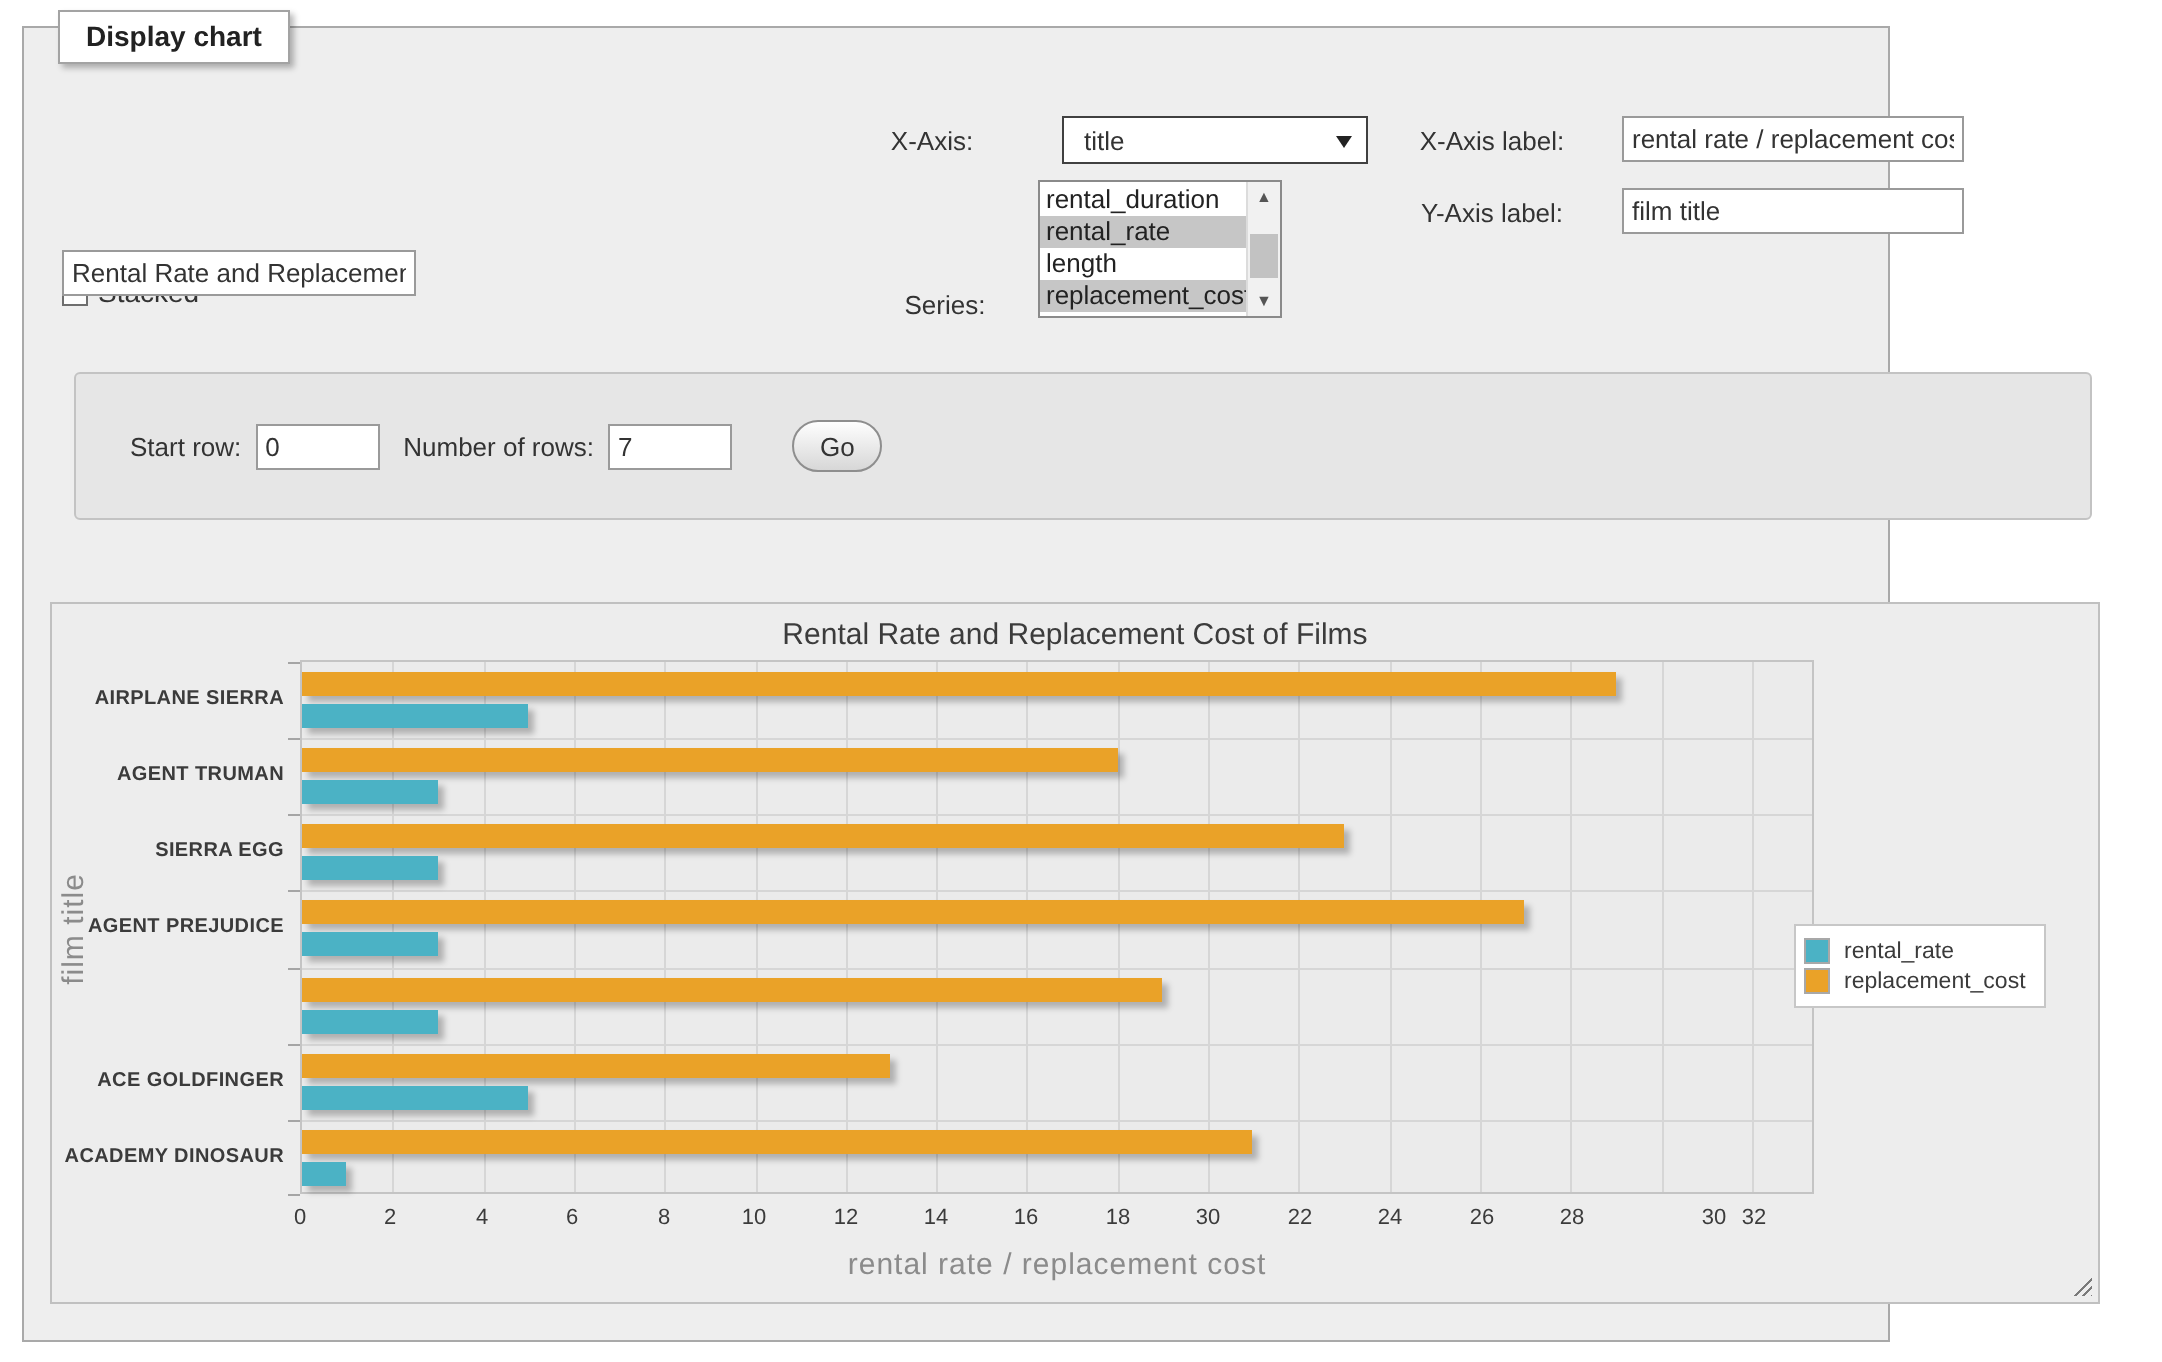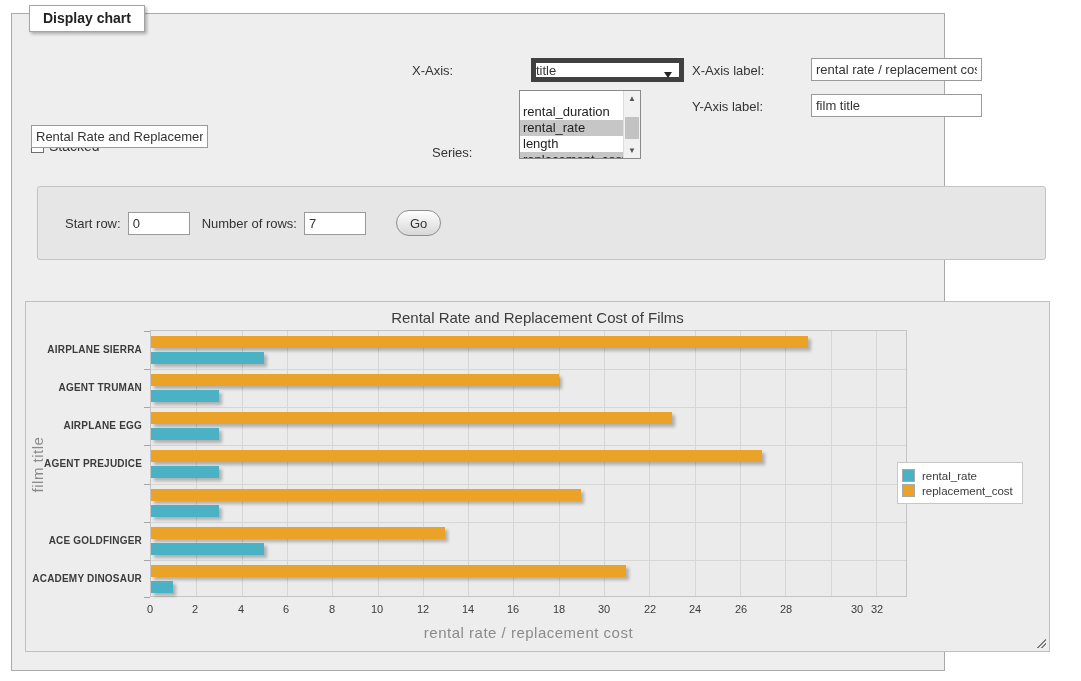--- a/index.html
+++ b/index.html
@@ -9,44 +9,44 @@
 
   
   .fieldset { position:absolute; left:11px; top:13px; width:934px; height:658px;
     background:#eeeeee; border:1px solid #a9a9a9; }
   .legendbox { position:absolute; left:17px; top:-9px; background:#ffffff;
     border:1px solid #a3a3a3; padding:4px 13px 5px 13px; font-size:14px;
     font-weight:bold; color:#222; box-shadow:2px 2px 3px rgba(0,0,0,0.28); }
 
   
   .lbl { position:absolute; font-size:13px; color:#333; }
-  .rightlbl { text-align:left; }
+  .rightlbl { text-align:center; }
   .radio-row { position:absolute; left:19px; top:45px; display:flex; align-items:center; font-size:13px; color:#333; }
   .radio-item { display:flex; align-items:center; margin-right:9px; }
   .radio-circ { width:13px; height:13px; border:1px solid #6e6e6e; border-radius:50%;
     background:#fdfdfd; margin-right:4px; position:relative; flex:0 0 auto; }
   .radio-circ.checked::after { content:""; position:absolute; left:3px; top:3px;
     width:5px; height:5px; border-radius:50%; background:#3a3a3a; }
   .check-row { position:absolute; left:19px; top:76px; display:flex; align-items:center; font-size:14px; color:#333;margin-top:48px; }
   .check-box { width:13px; height:13px; border:1px solid #6e6e6e; background:#fdfdfd; margin-right:5px; }
 
   .tinput { position:absolute; border:1px solid #9a9a9a; background:#ffffff;
     font-size:13px; color:#333; padding:0 4px; height:23px;
     font-family:"Liberation Sans", sans-serif; }
 
   .fakeselect { position:absolute; left:519px; top:44px; width:153px; height:24px;
-    background:#ffffff; border:5px solid #404040; font-size:13px; color:#333;
-    display:flex; align-items:center; padding-left:0; cursor:default; }
+    background:#ffffff; border:1px solid #404040; font-size:13px; color:#333;
+    display:flex; align-items:center; padding-left:10px; cursor:default; }
   .fakeselect .arrow { position:absolute; right:7px; top:9px; width:0; height:0;
     border-left:4px solid transparent; border-right:4px solid transparent;
     border-top:6px solid #222; }
 
   .serieslist { position:absolute; left:507px; top:76px; width:122px; height:69px;
     background:#ffffff; border:1px solid #8a8a8a; display:flex; }
-  .serieslist .opts { flex:1 1 auto; overflow:hidden; padding-top:13px; }
+  .serieslist .opts { flex:1 1 auto; overflow:hidden; padding-top:1px; }
   .serieslist .opt { font-size:13px; color:#222; padding:0 3px; height:16px; line-height:16px; white-space:nowrap; }
   .serieslist .opt.sel { background:#c6c6c6; }
   .sb { flex:0 0 17px; background:#f1f1f1; border-left:1px solid #dcdcdc; position:relative; }
   .sb .btn { position:absolute; left:0; width:16px; height:15px; background:#f1f1f1;
     display:flex; align-items:center; justify-content:center; font-size:8px; color:#555; }
   .sb .btn.up { top:0; } .sb .btn.dn { bottom:0; }
   .sb .thumb { position:absolute; left:1px; top:26px; width:14px; height:22px; background:#c2c2c2; }
 
   
   .gopanel { position:absolute; left:25px; top:172px; width:1009px; height:74px;
@@ -134,21 +134,21 @@
     <input class="tinput ginput" value="7" style="">
     <button class="gobtn">Go</button>
   </div>
 
   <div class="chartpanel">
     <div class="ctitle">Rental Rate and Replacement Cost of Films</div>
     <div class="yaxislabel">film title</div>
     <div class="ycats" id="ycats">
         <div class="ycat" style="top: 38px; height: 38px;">AGENT TRUMAN</div>
         <div class="ycat" style="top: 0px; height: 38px;">AIRPLANE SIERRA</div>
-        <div class="ycat" style="top: 76px; height: 38px;">AIRPLANE EGG</div>
+        <div class="ycat" style="top: 76px; height: 38px;">SIERRA EGG</div>
         <div class="ycat" style="top: 114px; height: 38px;">AGENT PREJUDICE</div>
         <div class="ycat" style="top: 229px; height: 38px;">ACADEMY DINOSAUR</div>
         <div class="ycat" style="top: 191px; height: 38px;">ACE GOLDFINGER</div>
       </div>
     <div class="plot" id="plot">
         <div class="vgrid" style="left: 6.0006%;"></div>
         <div class="vgrid" style="left: 12.0012%;"></div>
         <div class="vgrid" style="left: 18.0018%;"></div>
         <div class="vgrid" style="left: 24.0024%;"></div>
         <div class="vgrid" style="left: 30.003%;"></div>

